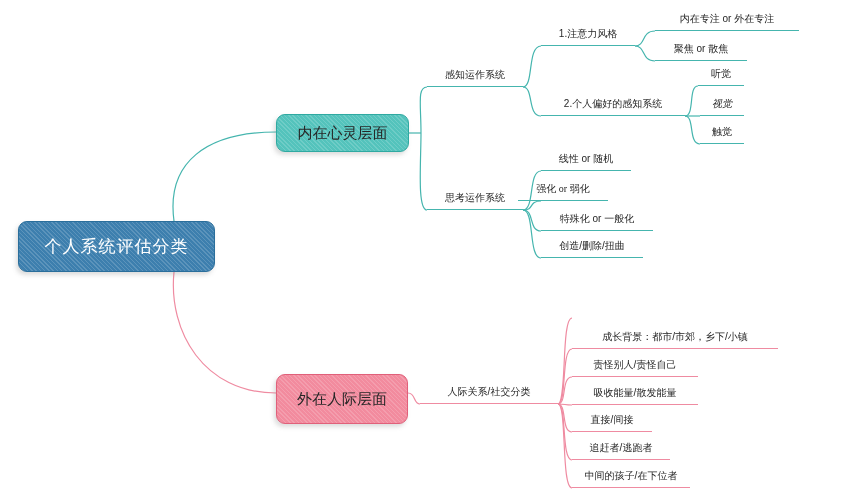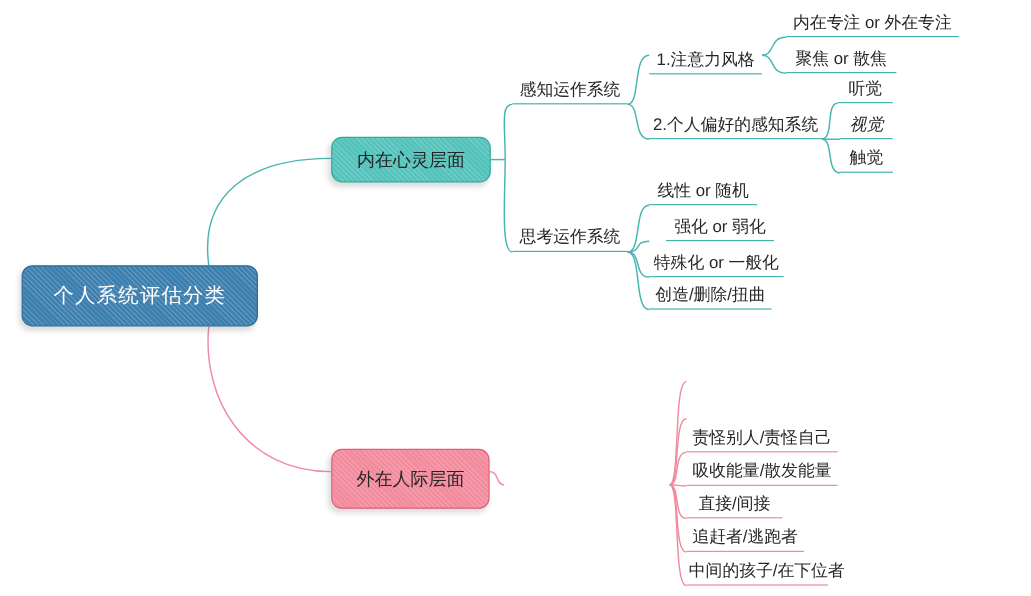--- a/index.html
+++ b/index.html
@@ -36,21 +36,21 @@
     background-color:var(--inner-fill);border:1.5px solid var(--inner-border);
     font-size:15px;
   }
   .outer-box{
     left:276px;top:374px;width:132px;height:50px;
     background-color:var(--outer-fill);border:1.5px solid var(--outer-border);
     font-size:15px;
   }
   .topic{
     position:absolute;box-sizing:border-box;height:21px;line-height:17px;
-    padding:0 2px 3px 2px;font-size:14px;text-align:center;
+    padding:0 2px 3px 2px;font-size:10px;text-align:center;
     white-space:nowrap;overflow:visible;cursor:default;
   }
   .topic.u-inner{border-bottom:1.2px solid var(--inner-line);}
   .topic.u-outer{border-bottom:1.2px solid var(--outer-line);}
 </style>
 </head>
 <body>
 
 <div class="canvas">
 
@@ -88,32 +88,34 @@
     <path class="line-outer" d="M 558,404 C 567,404 561,432 572,432"></path>
     <path class="line-outer" d="M 558,404 C 567,404 561,460 572,460"></path>
     <path class="line-outer" d="M 558,404 C 567,404 561,488 572,488"></path>
   </svg>
 
   <div class="node-box root-box">个人系统评估分类</div>
   <div class="node-box inner-box">内在心灵层面</div>
   <div class="node-box outer-box">外在人际层面</div>
 
   <div class="topic u-inner" style="left:427px;top:66px;width:96px;">感知运作系统</div>
-  <div class="topic u-inner" style="left:541px;top:25px;width:94px;margin-top:16px;">1.注意力风格</div>
+  <div class="topic u-inner" style="left:541px;top:25px;width:94px;">1.注意力风格</div>
   <div class="topic u-inner" style="left:655px;top:10px;width:144px;">内在专注 or 外在专注</div>
   <div class="topic u-inner" style="left:655px;top:40px;width:92px;">聚焦 or 散焦</div>
   <div class="topic u-inner" style="left:541px;top:95px;width:144px;">2.个人偏好的感知系统</div>
   <div class="topic u-inner" style="left:698px;top:65px;width:46px;">听觉</div>
   <div class="topic u-inner" style="left:700px;top:95px;width:44px;font-style:italic;">视觉</div>
   <div class="topic u-inner" style="left:700px;top:123px;width:44px;">触觉</div>
   <div class="topic u-inner" style="left:427px;top:189px;width:96px;">思考运作系统</div>
   <div class="topic u-inner" style="left:541px;top:150px;width:90px;">线性 or 随机</div>
-  <div class="topic u-inner" style="left:555px;top:180px;width:90px;">强化 or 弱化</div>
+  <div class="topic u-inner" style="left:518px;top:180px;width:90px;font-family:Liberation Serif, serif;">强化 or 弱化</div>
   <div class="topic u-inner" style="left:541px;top:210px;width:112px;">特殊化 or 一般化</div>
   <div class="topic u-inner" style="left:541px;top:237px;width:102px;">创造/删除/扭曲</div>
 
+  <div class="topic u-outer" style="left:420px;top:383px;width:138px;">人际关系/社交分类</div>
+  <div class="topic u-outer" style="left:572px;top:328px;width:206px;">成长背景：都市/市郊，乡下/小镇</div>
   <div class="topic u-outer" style="left:572px;top:384px;width:126px;">吸收能量/散发能量</div>
   <div class="topic u-outer" style="left:572px;top:356px;width:126px;">责怪别人/责怪自己</div>
   <div class="topic u-outer" style="left:572px;top:411px;width:80px;">直接/间接</div>
   <div class="topic u-outer" style="left:572px;top:439px;width:98px;">追赶者/逃跑者</div>
   <div class="topic u-outer" style="left:572px;top:467px;width:118px;">中间的孩子/在下位者</div>
 
 </div>
 
 </body></html>

